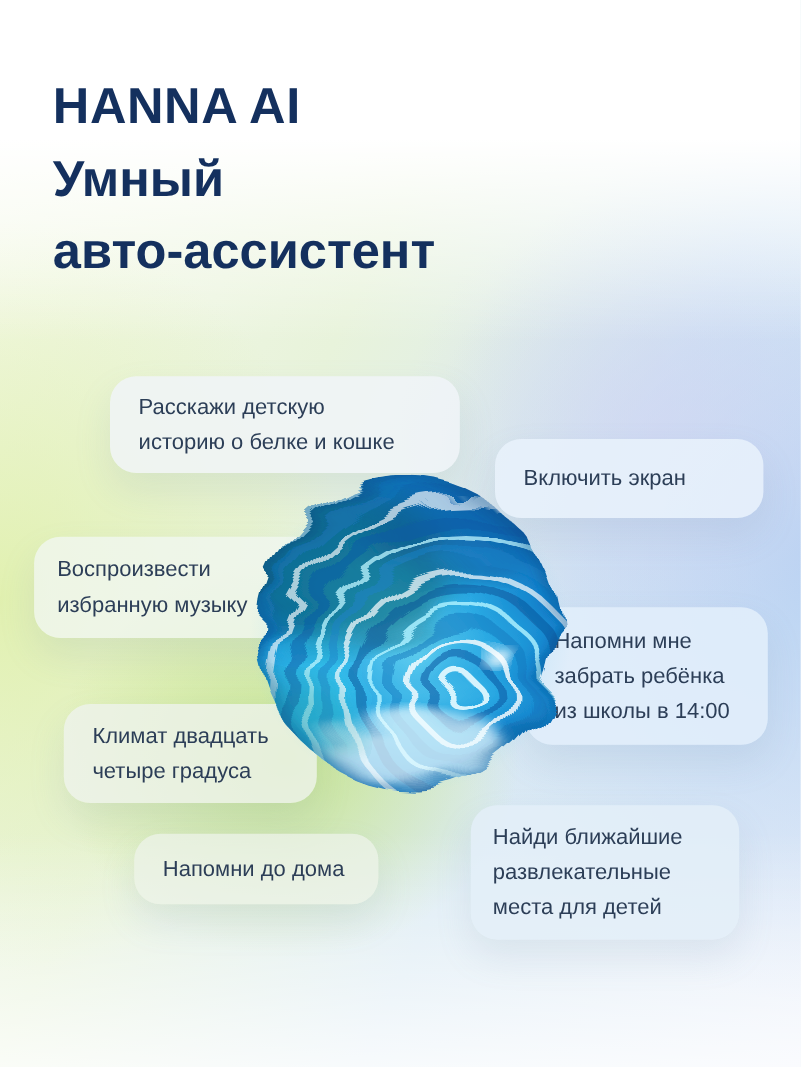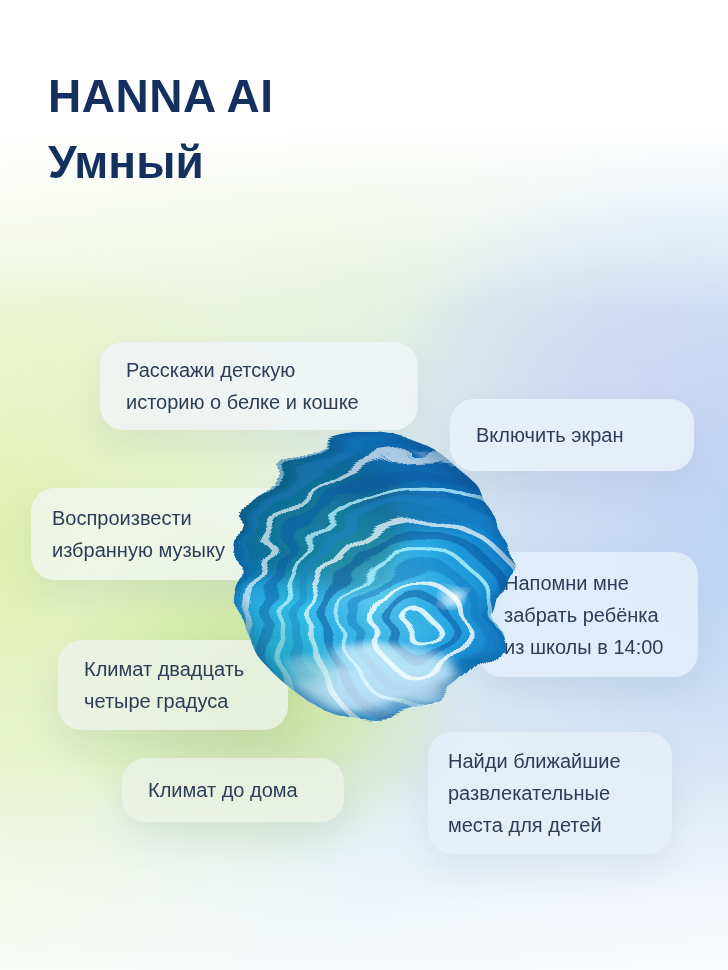--- a/index.html
+++ b/index.html
@@ -55,20 +55,21 @@
   }
 </style>
 </head>
 <body>
 
 <div class="poster">
 
   <header class="title">
     <div class="brand">HANNA AI</div>
     <div class="sub">Умный</div>
+    <div class="sub">авто-ассистент</div>
   </header>
 
   <div class="bubble b1">
     <span>Расскажи детскую
 историю о белке и кошке</span>
   </div>
   <div class="bubble b2">
     <span>Включить экран</span>
   </div>
   <div class="bubble b3">
@@ -78,21 +79,21 @@
   <div class="bubble b4">
     <span>Напомни мне
 забрать ребёнка
 из школы в 14:00</span>
   </div>
   <div class="bubble b5">
     <span>Климат двадцать
 четыре градуса</span>
   </div>
   <div class="bubble b6">
-    <span>Климат до дома</span>
+    <span>Напомни до дома</span>
   </div>
   <div class="bubble b7">
     <span>Найди ближайшие
 развлекательные
 места для детей</span>
   </div>
 
   <div class="sphere-glow"></div>
 
   <svg class="sphere" viewBox="0 0 292 300" xmlns="http://www.w3.org/2000/svg" aria-hidden="true">

